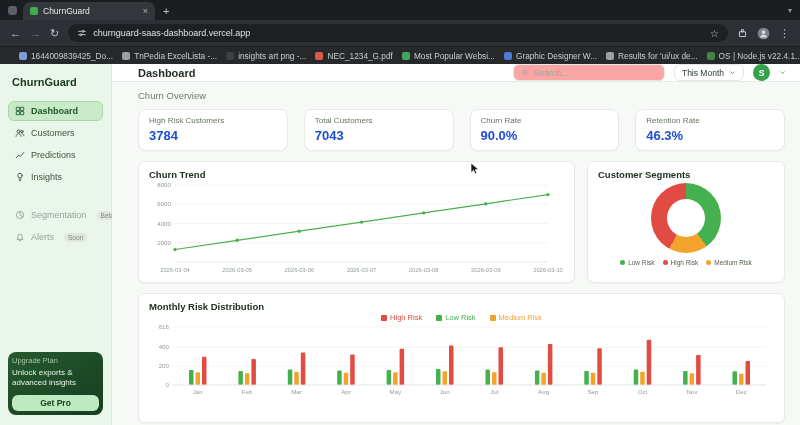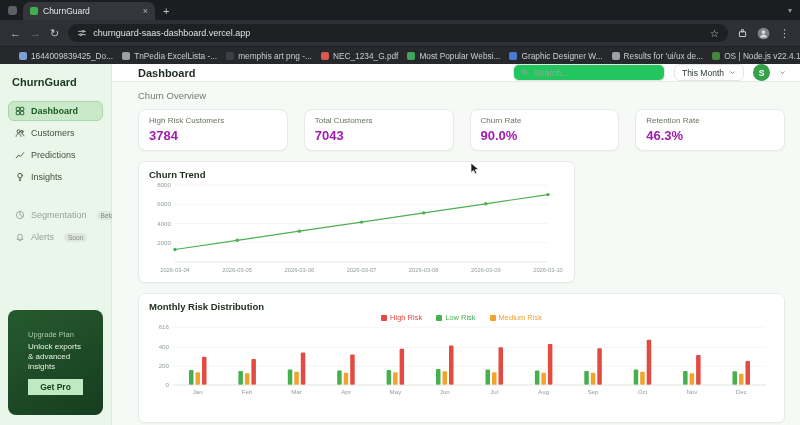--- a/index.html
+++ b/index.html
@@ -37,40 +37,40 @@
   .app { display:flex; height:361px; }
 
   .sidebar { width:112px; background:#ebf6ea; border-right:1px solid #dbe8db; display:flex; flex-direction:column; padding:10px 8px; }
   .brand { font-size:11px; font-weight:bold; color:#17381f; margin:2px 0 13px 4px; }
   .nav-item { display:flex; align-items:center; gap:6px; padding:4px 6px; border-radius:6px; font-size:9px; color:#44523f; margin-bottom:2px; border:1px solid transparent; }
   .nav-item.active { background:#c9e9c9; border-color:#a8d8aa; color:#1c5a24; font-weight:bold; }
   .nav-item.muted { color:#97a399; }
   .nicon { flex:none; }
   .badge { font-size:6.5px; background:#dfe7df; color:#7e8b7f; border-radius:6px; padding:1px 4px; margin-left:4px; }
   .nav-gap { height:16px; }
-  .upgrade { background:linear-gradient(150deg,#265a2e,#163d1f); border-radius:8px; padding:20px; }
+  .upgrade { background:linear-gradient(150deg,#265a2e,#163d1f); border-radius:8px; padding:4px; }
   .up-title { font-size:7.5px; color:#a9c6ab; margin-bottom:3px; }
   .up-sub { font-size:8px; color:#e8f3e8; line-height:1.25; }
-  .getpro { margin-top:7px; background:#bfe9c1; color:#14431c; font-size:8.5px; font-weight:bold; text-align:center; border-radius:0; padding:3px 0; }
+  .getpro { margin-top:7px; background:#bfe9c1; color:#14431c; font-size:8.5px; font-weight:bold; text-align:center; border-radius:6px; padding:3px 0; }
 
   .main { flex:1; display:flex; flex-direction:column; background:#f7f9f7; position:relative; }
   .main-header { height:30px; background:#ffffff; border-bottom:1px solid #e8ece8; display:flex; align-items:center; gap:9px; padding:0 14px 0 26px; }
   .main-title { font-size:11px; font-weight:bold; color:#1d2c21; margin-right:auto; }
-  .search { width:152px; height:17px; border:1px solid #e2e7e2; border-radius:6px; background:#22c55e; display:flex; align-items:center; gap:5px; padding:0 7px; }
+  .search { width:152px; height:17px; border:1px solid #e2e7e2; border-radius:6px; background:#fca5a5; display:flex; align-items:center; gap:5px; padding:0 7px; }
   .search input { border:none; outline:none; width:100%; font-size:8.5px; color:#3c4a3e; background:transparent; font-family:inherit; }
   .search input::placeholder { color:#9aa79c; }
   .period { height:17px; border:1px solid #e2e7e2; border-radius:6px; background:#fff; display:flex; align-items:center; gap:5px; padding:0 7px; font-size:8.5px; color:#2a3a2e; }
   .avatar { width:17px; height:17px; border-radius:50%; background:#35a14b; color:#fff; font-size:8.5px; font-weight:bold; display:flex; align-items:center; justify-content:center; }
 
   .content { flex:1; padding:7px 15px 8px 26px; }
   .section-title { font-size:9.5px; color:#6f7d71; margin:1px 0 8px; }
   .stats { display:flex; gap:16px; margin-bottom:10px; }
   .stat-card { flex:1; background:#fff; border:1px solid #e7ebe7; border-radius:8px; padding:6px 10px 7px; box-shadow:0 1px 2px rgba(20,40,20,.04); }
   .stat-label { font-size:8px; color:#66755f; margin-bottom:3px; white-space:nowrap; }
-  .stat-value { font-size:13px; font-weight:bold; color:#a21caf; }
+  .stat-value { font-size:13px; font-weight:bold; color:#1d4ed8; }
 
   .charts-row { display:flex; gap:12px; margin-bottom:10px; }
   .card { background:#fff; border:1px solid #e7ebe7; border-radius:7px; padding:7px 10px; box-shadow:0 1px 2px rgba(20,40,20,.04); }
   .card-title { font-size:9.5px; font-weight:bold; color:#223122; }
   .trend-card { width:437px; height:122px; }
   .segments-card { width:198px; height:122px; display:flex; flex-direction:column; align-items:center; }
   .segments-card .card-title { align-self:flex-start; }
   .donut-wrap { margin-top:3px; width:70px; height:70px; position:relative; }
   #donut { width:70px; height:70px; border-radius:50%; }
   #donut::after { content:""; position:absolute; inset:16px; background:#fff; border-radius:50%; }
@@ -141,21 +141,21 @@
   <div class="bm">
       <span class="fv fv0"></span>
       <span class="bm-label">1644009839425_Do...</span>
     </div>
   <div class="bm">
       <span class="fv fv1"></span>
       <span class="bm-label">TnPedia ExcelLista -...</span>
     </div>
   <div class="bm">
       <span class="fv fv2"></span>
-      <span class="bm-label">memphis art png -...</span>
+      <span class="bm-label">insights art png -...</span>
     </div>
   <div class="bm">
       <span class="fv fv3"></span>
       <span class="bm-label">NEC_1234_G.pdf</span>
     </div>
   <div class="bm">
       <span class="fv fv4"></span>
       <span class="bm-label">Most Popular Websi...</span>
     </div>
   <div class="bm">
@@ -301,20 +301,40 @@
               <circle cx="336.8" cy="23.8" r="1.7" fill="#4caf50"></circle>
               <circle cx="399.0" cy="14.6" r="1.7" fill="#4caf50"></circle>
               <text x="26.0" y="92" text-anchor="middle" font-size="5.8" fill="#93a095">2026-03-04</text>
               <text x="88.2" y="92" text-anchor="middle" font-size="5.8" fill="#93a095">2026-03-05</text>
               <text x="150.3" y="92" text-anchor="middle" font-size="5.8" fill="#93a095">2026-03-06</text>
               <text x="212.5" y="92" text-anchor="middle" font-size="5.8" fill="#93a095">2026-03-07</text>
               <text x="274.7" y="92" text-anchor="middle" font-size="5.8" fill="#93a095">2026-03-08</text>
               <text x="336.8" y="92" text-anchor="middle" font-size="5.8" fill="#93a095">2026-03-09</text>
               <text x="399.0" y="92" text-anchor="middle" font-size="5.8" fill="#93a095">2026-03-10</text>
             </svg>
+        </div>
+        <div class="card segments-card">
+          <div class="card-title">Customer Segments</div>
+          <div class="donut-wrap">
+            <div id="donut" style="background: conic-gradient(rgb(68, 176, 78) 0deg, rgb(68, 176, 78) 144deg, rgb(243, 163, 44) 144deg, rgb(243, 163, 44) 208.8deg, rgb(225, 75, 66) 208.8deg, rgb(225, 75, 66) 360deg);"></div>
+          </div>
+          <div class="seg-legend">
+            <span class="leg-item">
+                <span class="dot" style="background-color: rgb(68, 176, 78);"></span>
+                <span>Low Risk</span>
+              </span>
+            <span class="leg-item">
+                <span class="dot" style="background-color: rgb(225, 75, 66);"></span>
+                <span>High Risk</span>
+              </span>
+            <span class="leg-item">
+                <span class="dot" style="background-color: rgb(243, 163, 44);"></span>
+                <span>Medium Risk</span>
+              </span>
+          </div>
         </div>
       </div>
 
       <div class="card bar-card">
         <div class="card-title">Monthly Risk Distribution</div>
         <div class="bar-legend">
           <span class="bleg-item">
               <span class="sq" style="background-color: rgb(225, 75, 66);"></span>
               <span style="color: rgb(225, 75, 66);">High Risk</span>
             </span>

